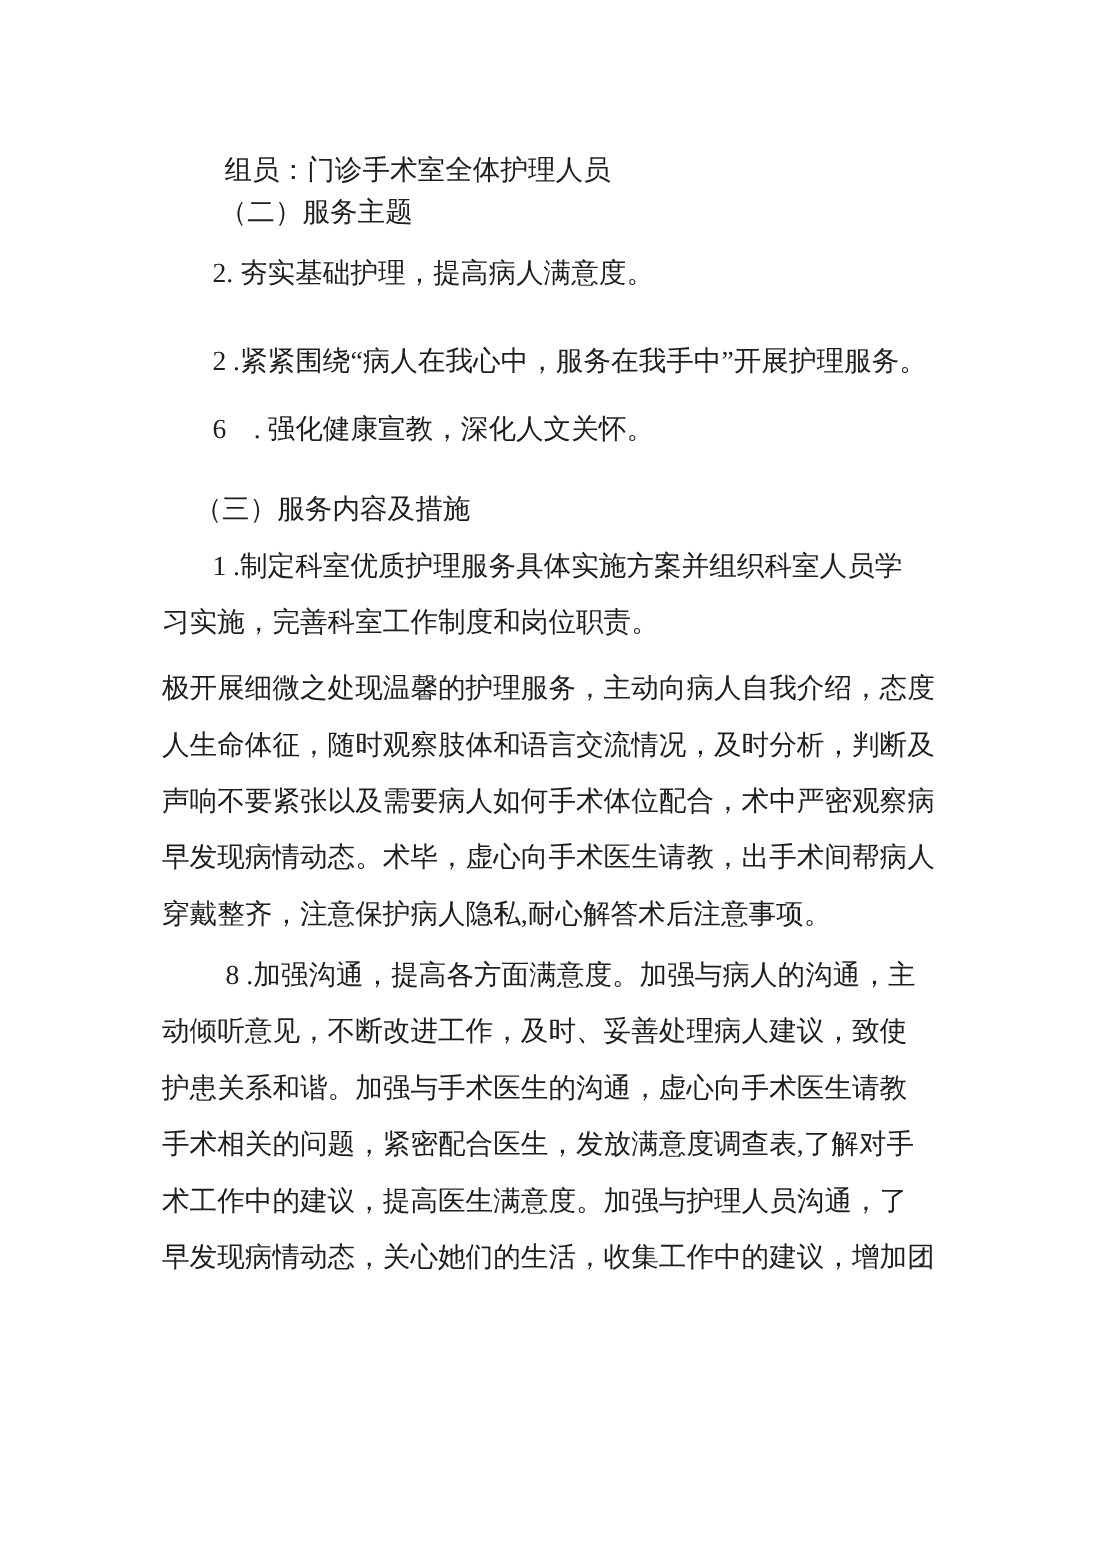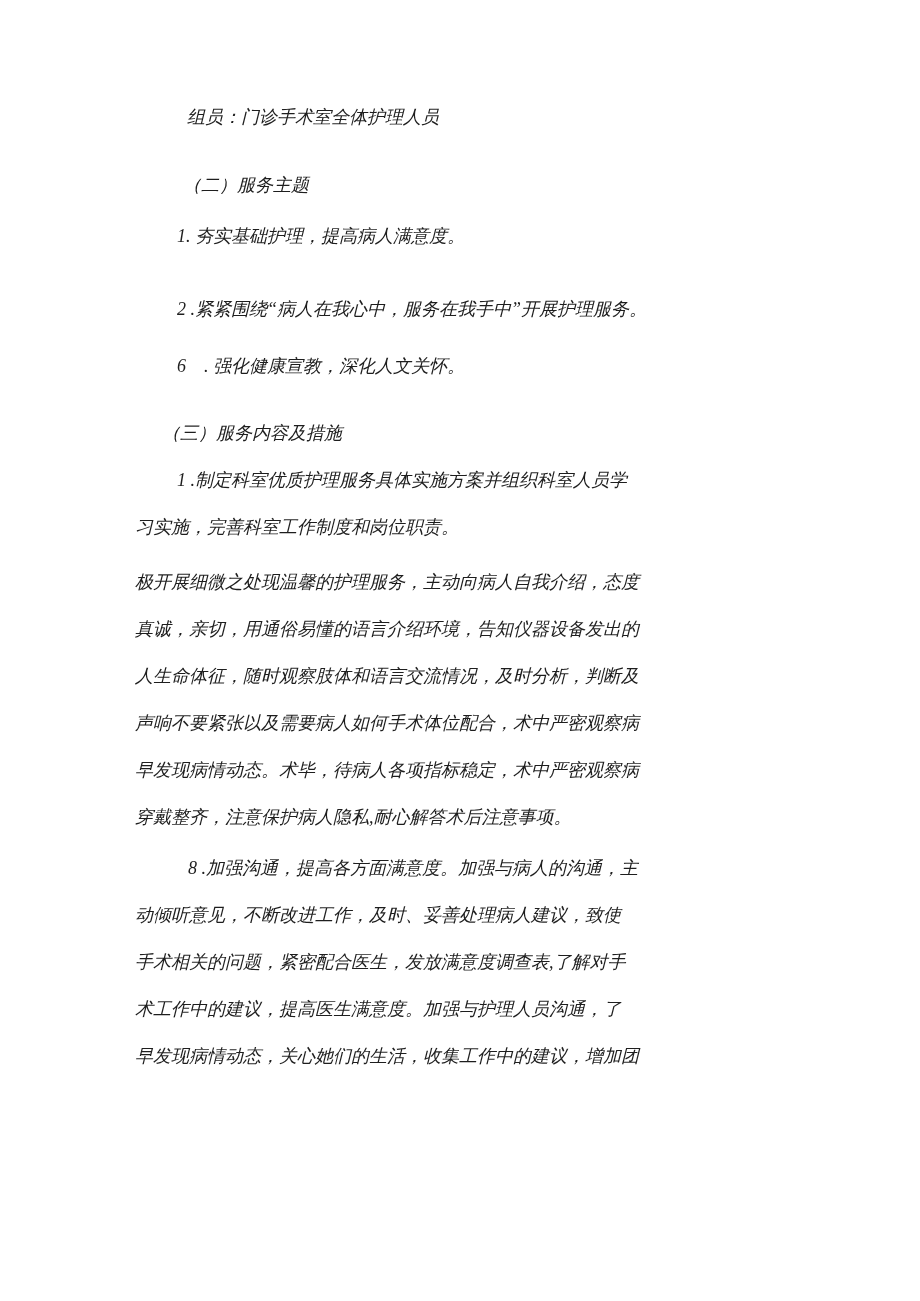--- a/index.html
+++ b/index.html
@@ -14,78 +14,77 @@
     width: 920px;
     height: 1301px;
     background: #ffffff;
     overflow: hidden;
     font-family: "Liberation Serif", "DejaVu Serif", serif;
     color: #1e1e1e;
   }
   .text-block {
     position: absolute;
     left: 135px;
-    top: 100px;
+    top: 124px;
     width: 670px;
-    font-size: 18px;
+    font-size: 23px;
     font-weight: 400;
-    font-style: italic;
   }
   .line {
     height: 47px;
     line-height: 47px;
     white-space: nowrap;
   }
   .tight {
     height: 35px;
     line-height: 35px;
     white-space: nowrap;
   }
   .ind52 { padding-left: 52px; }
-  .ind48 { padding-left: 48px; margin-top: 33px; }
+  .ind48 { padding-left: 48px; }
   .ind42 { padding-left: 42px; }
   .ind27 { padding-left: 27px; }
   .ind53 { padding-left: 53px; }
   .mt10 { margin-top: 10px; }
   .mt26 { margin-top: 26px; }
   .mt20 { margin-top: 20px; }
   .mt8  { margin-top: 8px; }
   .mt4  { margin-top: 4px; }
 </style>
 </head>
 <body>
 
 <div class="page">
   <div class="text-block">
 
     <div class="tight ind52">组员：门诊手术室全体护理人员</div>
     <div class="tight ind48">（二）服务主题</div>
 
-    <div class="line ind42 mt10">1. 夯实基础护理，提高病人满意度。</div>
+    <div class="line ind42 mt10">2. 夯实基础护理，提高病人满意度。</div>
     <div class="line ind42 mt26">2 .紧紧围绕“病人在我心中，服务在我手中”开展护理服务。</div>
     <div class="line ind42 mt10">6　. 强化健康宣教，深化人文关怀。</div>
 
     <div class="line ind27 mt20">（三）服务内容及措施</div>
 
     <div>
       <div class="line ind42">1 .制定科室优质护理服务具体实施方案并组织科室人员学</div>
       <div class="line">习实施，完善科室工作制度和岗位职责。</div>
     </div>
 
     <div class="mt8">
       <div class="line">极开展细微之处现温馨的护理服务，主动向病人自我介绍，态度</div>
-      <div class="line">真诚，亲切，用通俗易懂的语言介绍环境，告知仪器设备发出的</div>
       <div class="line">人生命体征，随时观察肢体和语言交流情况，及时分析，判断及</div>
       <div class="line">声响不要紧张以及需要病人如何手术体位配合，术中严密观察病</div>
-      <div class="line">早发现病情动态。术毕，待病人各项指标稳定，术中严密观察病</div>
+      <div class="line">早发现病情动态。术毕，虚心向手术医生请教，出手术间帮病人</div>
       <div class="line">穿戴整齐，注意保护病人隐私,耐心解答术后注意事项。</div>
     </div>
 
     <div class="mt4">
       <div class="line ind53">8 .加强沟通，提高各方面满意度。加强与病人的沟通，主</div>
       <div class="line">动倾听意见，不断改进工作，及时、妥善处理病人建议，致使</div>
+      <div class="line">护患关系和谐。加强与手术医生的沟通，虚心向手术医生请教</div>
       <div class="line">手术相关的问题，紧密配合医生，发放满意度调查表,了解对手</div>
       <div class="line">术工作中的建议，提高医生满意度。加强与护理人员沟通，了</div>
       <div class="line">早发现病情动态，关心她们的生活，收集工作中的建议，增加团</div>
     </div>
 
   </div>
 </div>
 
 </body></html>

